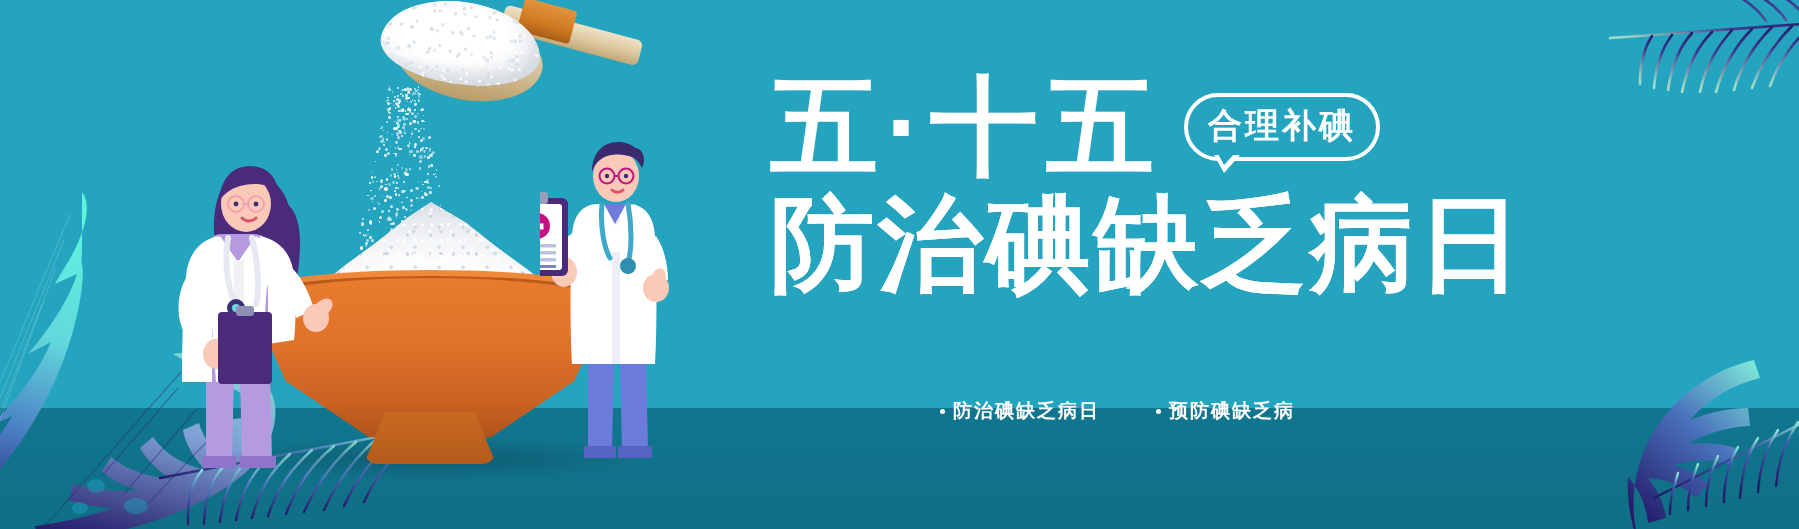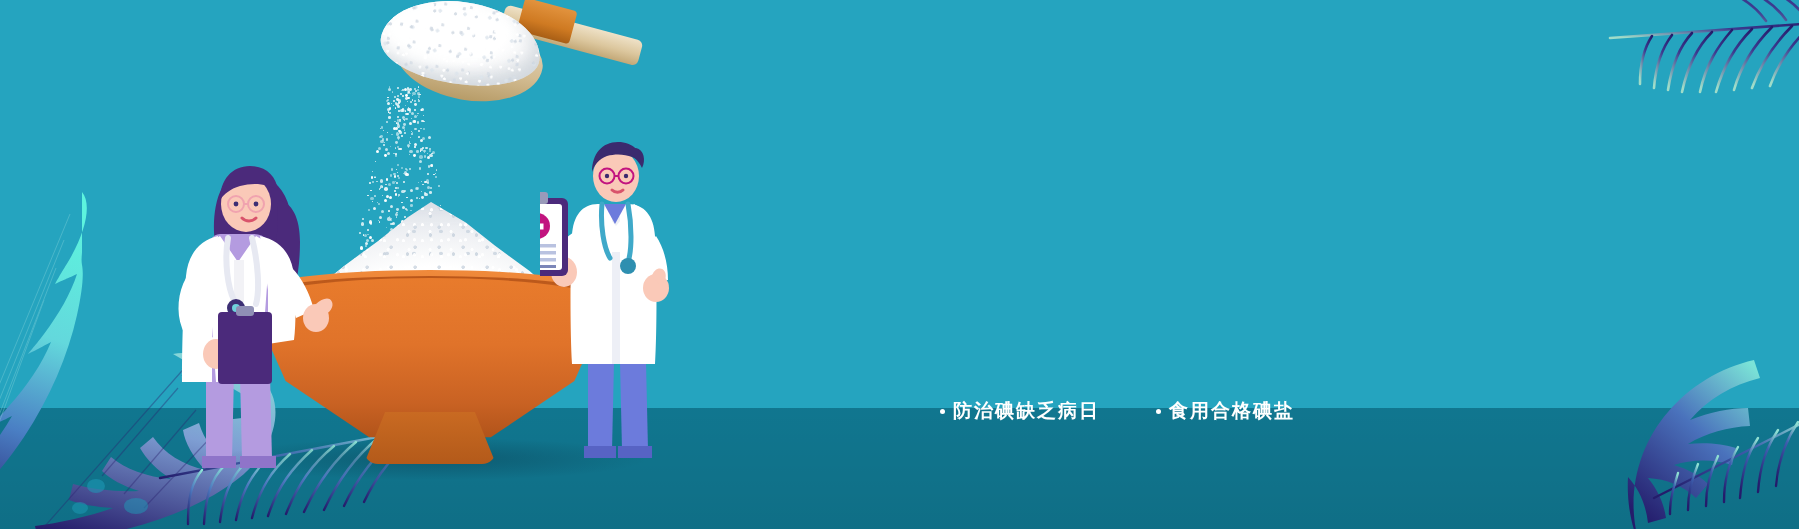--- a/index.html
+++ b/index.html
@@ -947,25 +947,32 @@
     <path fill="#3B2A6E" d="M52 32c0-18 10-30 26-30 15 0 24 10 25 22-8-8-22-12-36-8-8 3-13 9-15 16z"></path>
     <path fill="#3B2A6E" d="M96 8c8 2 10 12 6 20-4-8-10-14-18-16z"></path>
     <circle cx="67" cy="36" r="7.5" fill="none" stroke="#C2147F" stroke-width="2"></circle>
     <circle cx="86" cy="36" r="7.5" fill="none" stroke="#C2147F" stroke-width="2"></circle>
     <path d="M74.5 36h4" stroke="#C2147F" stroke-width="2"></path>
     <circle cx="67" cy="36" r="2.2" fill="#3B2A6E"></circle>
     <circle cx="86" cy="36" r="2.2" fill="#3B2A6E"></circle>
     <path d="M72 50c3 3 8 3 11 0" stroke="#D9536B" stroke-width="3" fill="none" stroke-linecap="round"></path>
   </svg>
 
+  <div class="headline">
+    <div class="title-row">
+      <div class="title-main">五·十五</div>
+      <div class="badge">合理补碘</div>
+    </div>
+    <div class="title-sub">防治碘缺乏病日</div>
+  </div>
 
   <div class="tagline">
     <div class="tagline-item">
       <span class="dot"></span>
       <span>防治碘缺乏病日</span>
     </div>
     <div class="tagline-item">
       <span class="dot"></span>
-      <span>食用合格碘盐</span>
+      <span>预防碘缺乏病</span>
     </div>
   </div>
 
 </div>
 
 </body></html>

